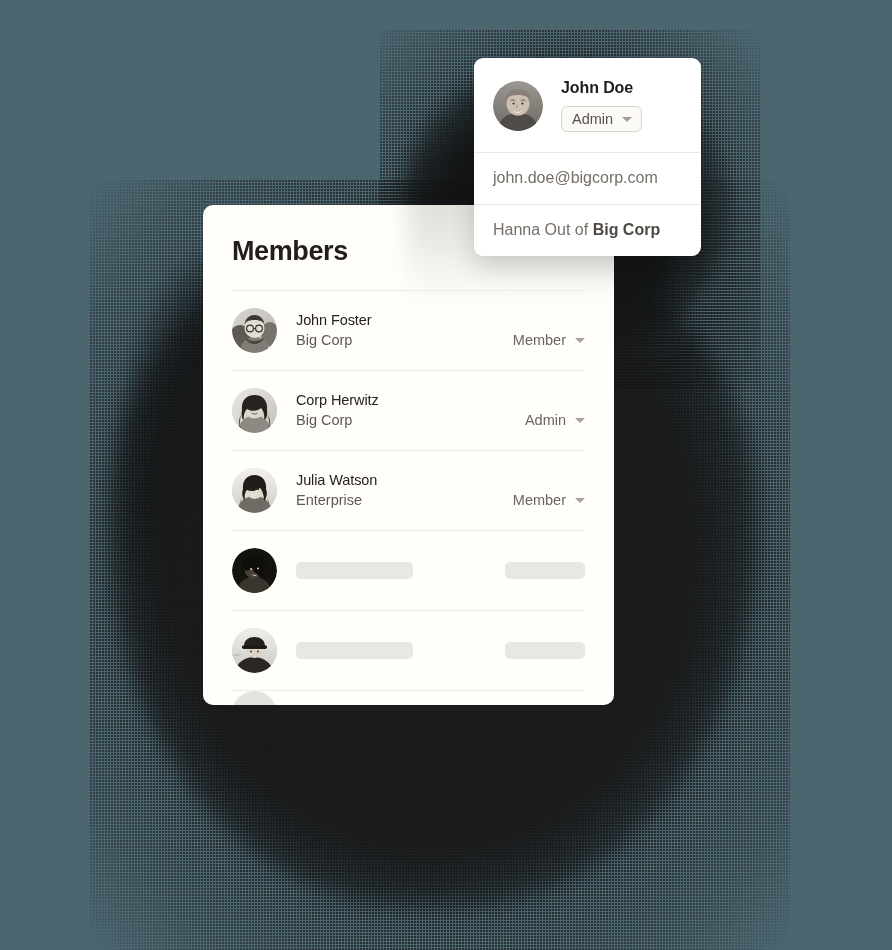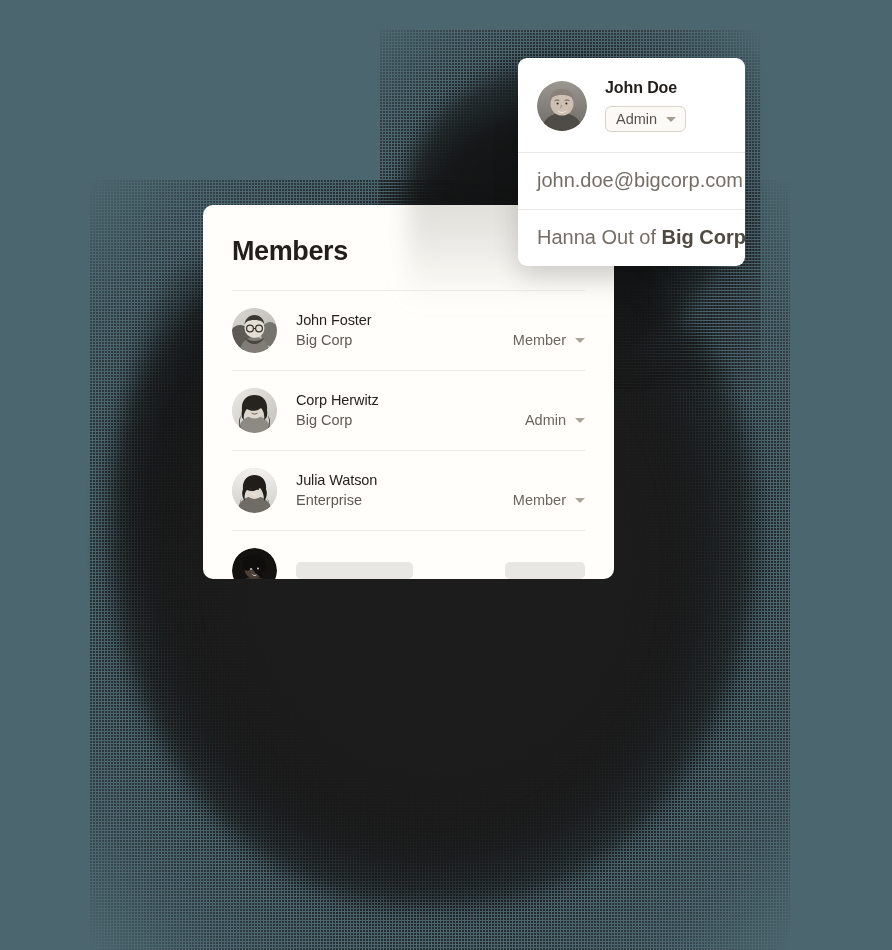--- a/index.html
+++ b/index.html
@@ -112,21 +112,21 @@
         rgba(0,0,0,0) 40%, rgba(0,0,0,0.9) 62%, rgba(0,0,0,0.4) 84%, rgba(0,0,0,0) 100%);
     pointer-events: none;
   }
 
   
   #members-card {
     position: absolute;
     left: 203px;
     top: 205px;
     width: 411px;
-    height: 374px;
+    height: 500px;
     background: #fffefa;
     border-radius: 10px;
     overflow: hidden;
   }
 
   .members-title {
     position: absolute;
     left: 29px;
     top: 31px;
     font-size: 27px;
@@ -231,21 +231,20 @@
   
   #account-popover {
     position: absolute;
     left: 474px;
     top: 58px;
     width: 227px;
     background: #ffffff;
     border-radius: 9px;
     overflow: hidden;
     box-shadow: 0 10px 26px rgba(0,0,0,0.16);
-    margin-left: 44px;
   }
 
   .pop-head {
     display: flex;
     align-items: center;
     padding: 21px 19px 20px 19px;
   }
   .pop-avatar {
     width: 50px; height: 50px; border-radius: 50%;
     overflow: hidden; flex: 0 0 50px; background: #cfcdc8;
@@ -276,21 +275,21 @@
     width: 0; height: 0;
     border-left: 5px solid transparent;
     border-right: 5px solid transparent;
     border-top: 5px solid #a39d93;
   }
 
   .pop-divider { height: 1px; background: #ebe9e5; }
 
   .pop-item {
     padding: 16px 19px 17px 19px;
-    font-size: 20px;
+    font-size: 16px;
     color: #746e66;
     cursor: pointer;
     white-space: nowrap;
   }
   .pop-item b { color: #4e4941; font-weight: bold; }
 </style>
 </head>
 <body>
 
 <div id="stage">

